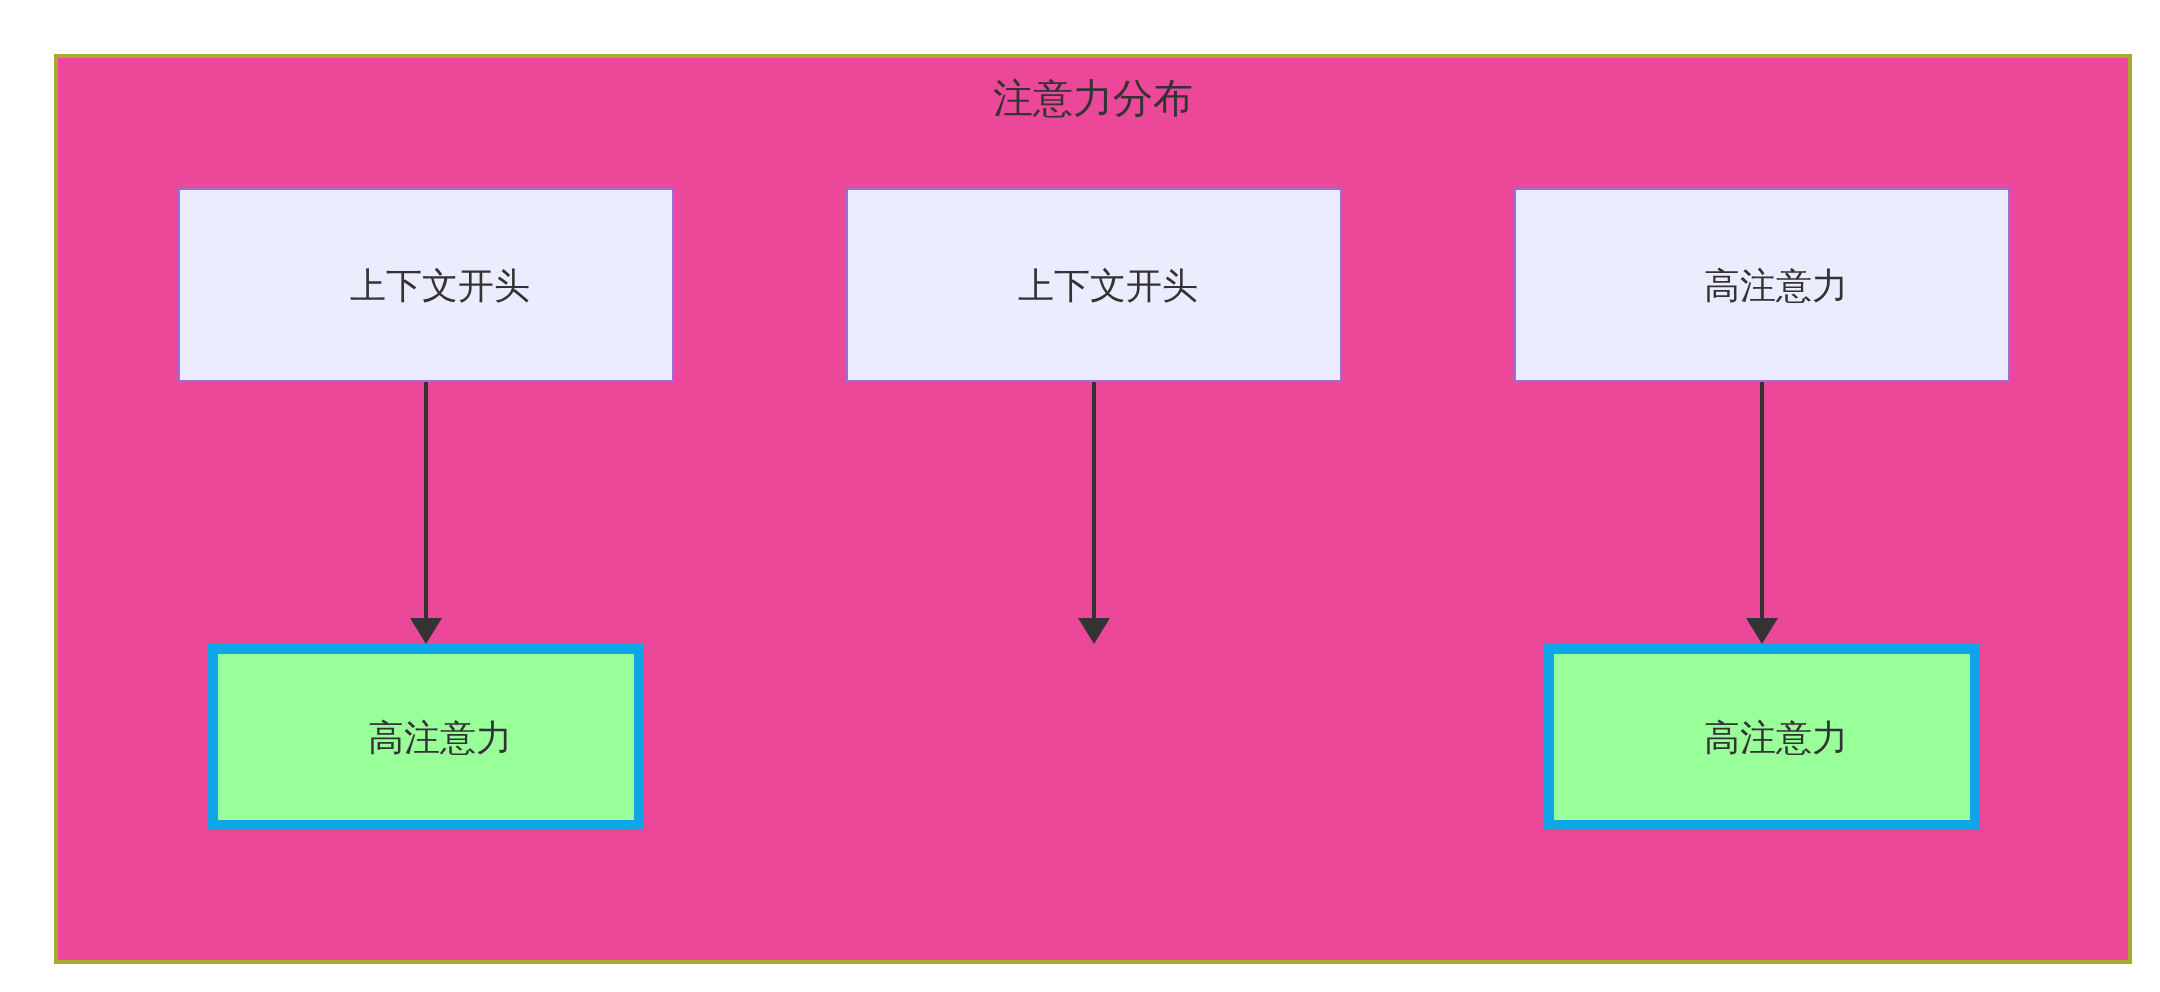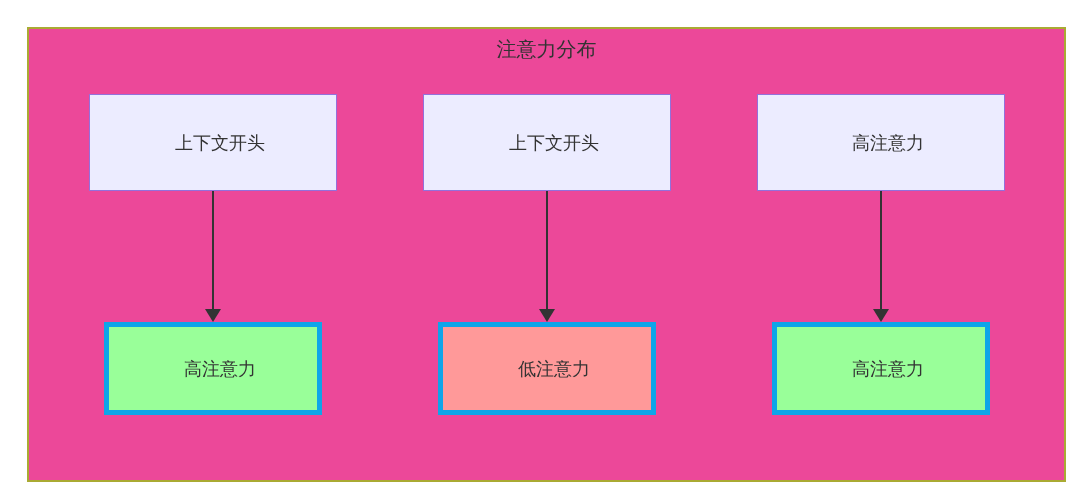--- a/index.html
+++ b/index.html
@@ -104,21 +104,20 @@
       </div>
       <div class="node target level-high">高注意力</div>
     </div>
 
     <div class="col c1">
       <div class="node source">上下文开头</div>
       <div class="arrow">
         <div class="arrow-line"></div>
         <div class="arrow-head"></div>
       </div>
-      <div class="node target level-low">低注意力</div>
     </div>
 
     <div class="col c2">
       <div class="node source">高注意力</div>
       <div class="arrow">
         <div class="arrow-line"></div>
         <div class="arrow-head"></div>
       </div>
       <div class="node target level-high">高注意力</div>
     </div>

